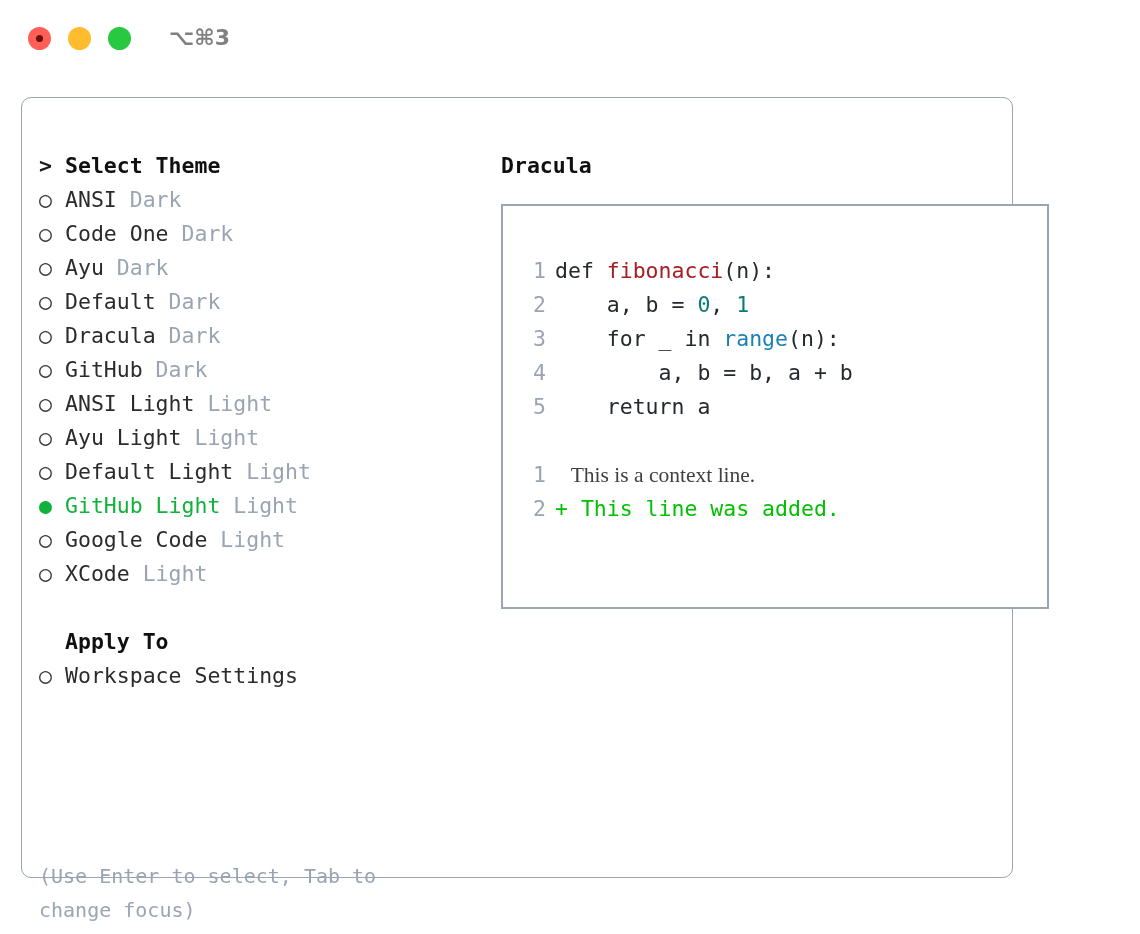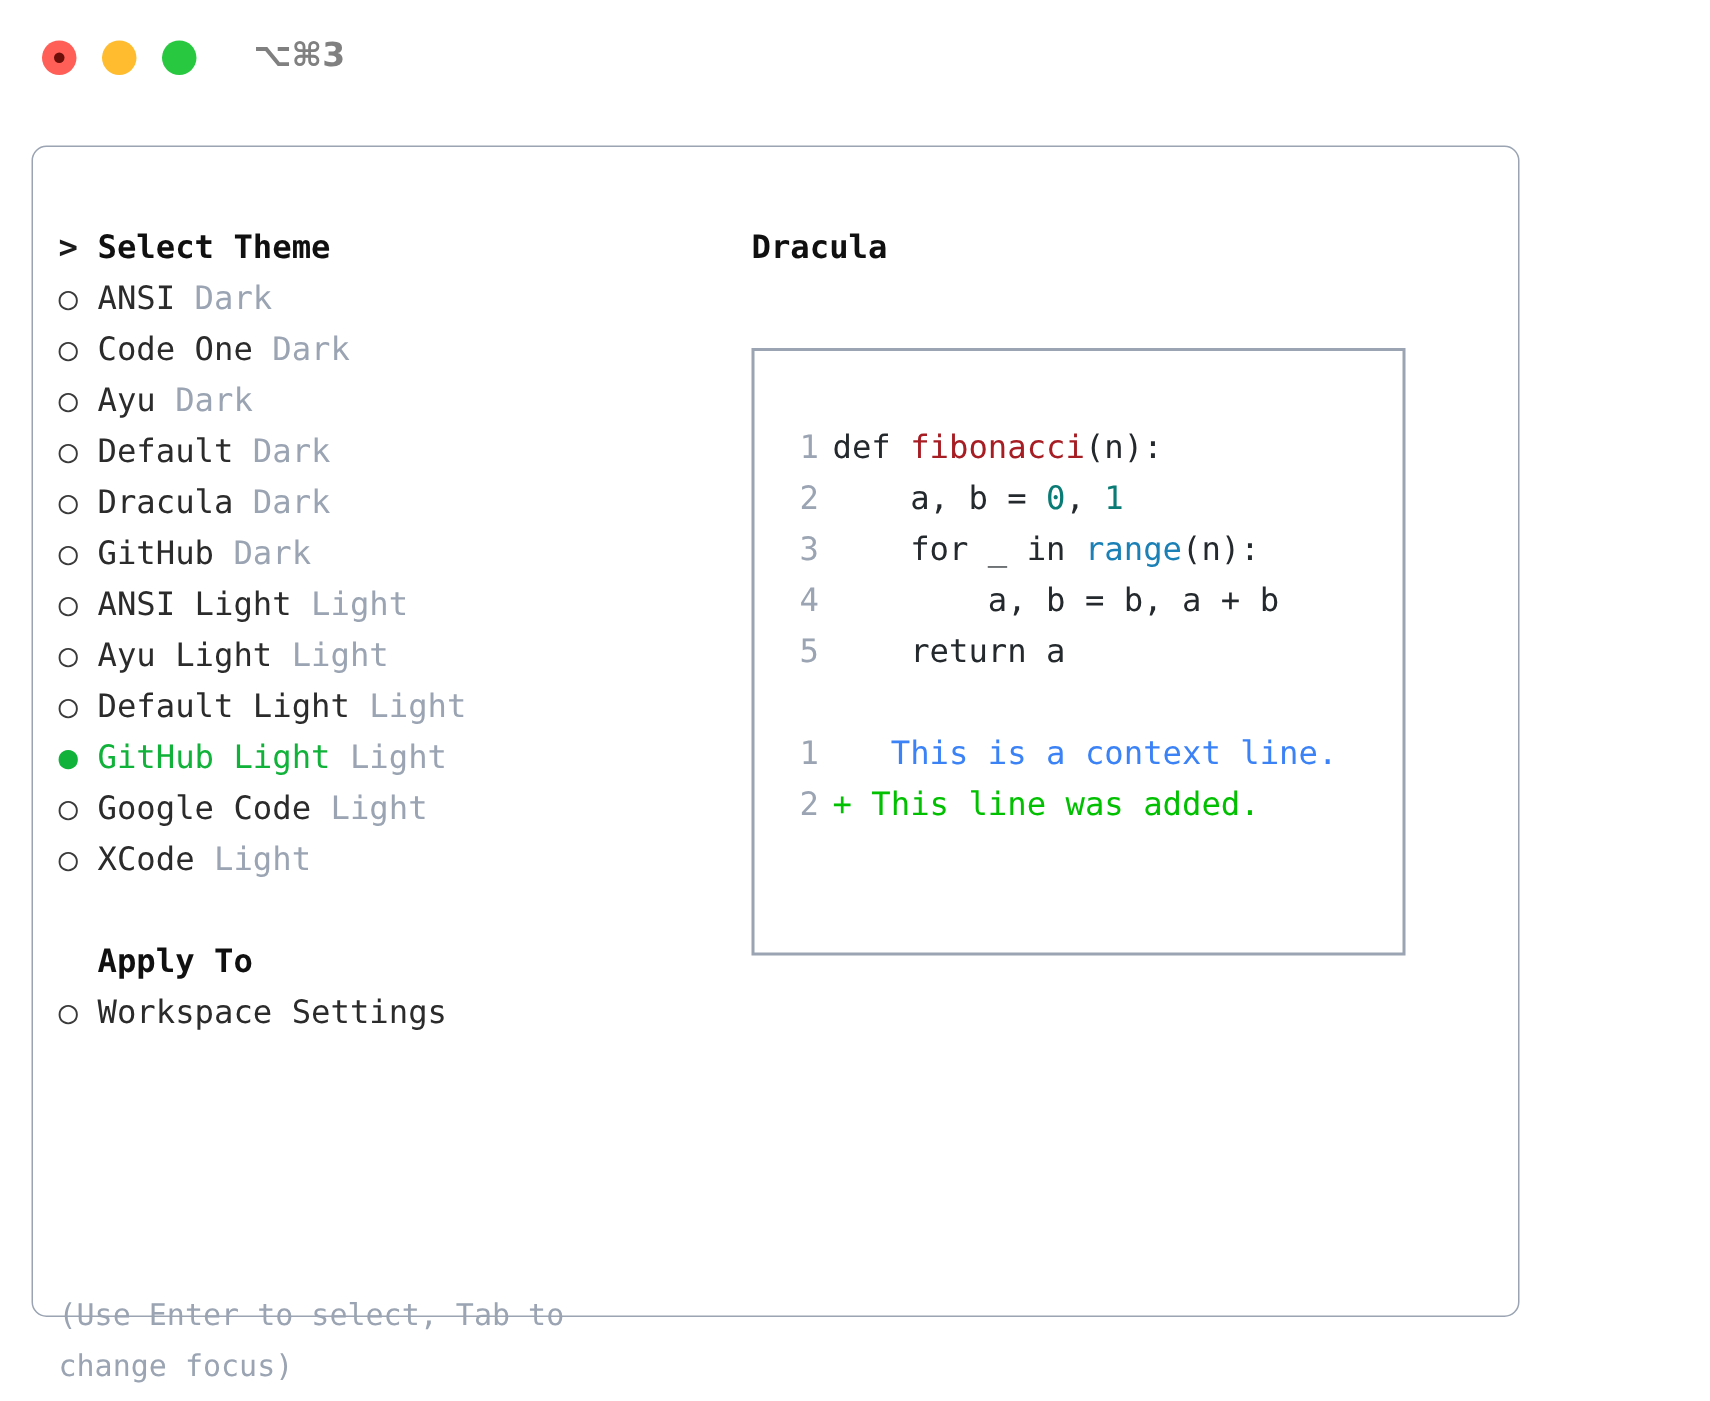--- a/index.html
+++ b/index.html
@@ -129,26 +129,25 @@
   #preview-title {
     font-size: 21.5px;
     font-weight: 700;
     line-height: 34px;
     color: #101010;
   }
   #preview-box {
     position: absolute;
     left: 0px;
     top: 55px;
-    width: 436px;
+    width: 548px;
     height: 405px;
     border: 2px solid #9aa4b2;
     box-sizing: border-box;
     background: #ffffff;
-    margin-top: 28px;
   }
   #code-area {
     position: absolute;
     left: 17px;
     top: 48px;
     right: 6px;
   }
   .code-line {
     height: 34px;
     line-height: 34px;
@@ -164,21 +163,21 @@
     margin-right: 9px;
   }
   .blank-line { height: 34px; }
 
   .tok-def  { color: #24292e; }
   .tok-fn   { color: #a61d24; }
   .tok-num  { color: #0a7b75; }
   .tok-call { color: #1a80b6; }
   .tok-plain{ color: #24292e; }
 
-  .diff-ctx { color: #3b82f6; }
+  .diff-ctx { color: #404040; font-family: Liberation Serif, serif; }
   .diff-del { color: #cc0000; }
   .diff-add { color: #00c000; }
 </style>
 </head>
 <body>
 
 <div id="window">
 
   <div id="titlebar">
     <div class="traffic" id="tl-close">

